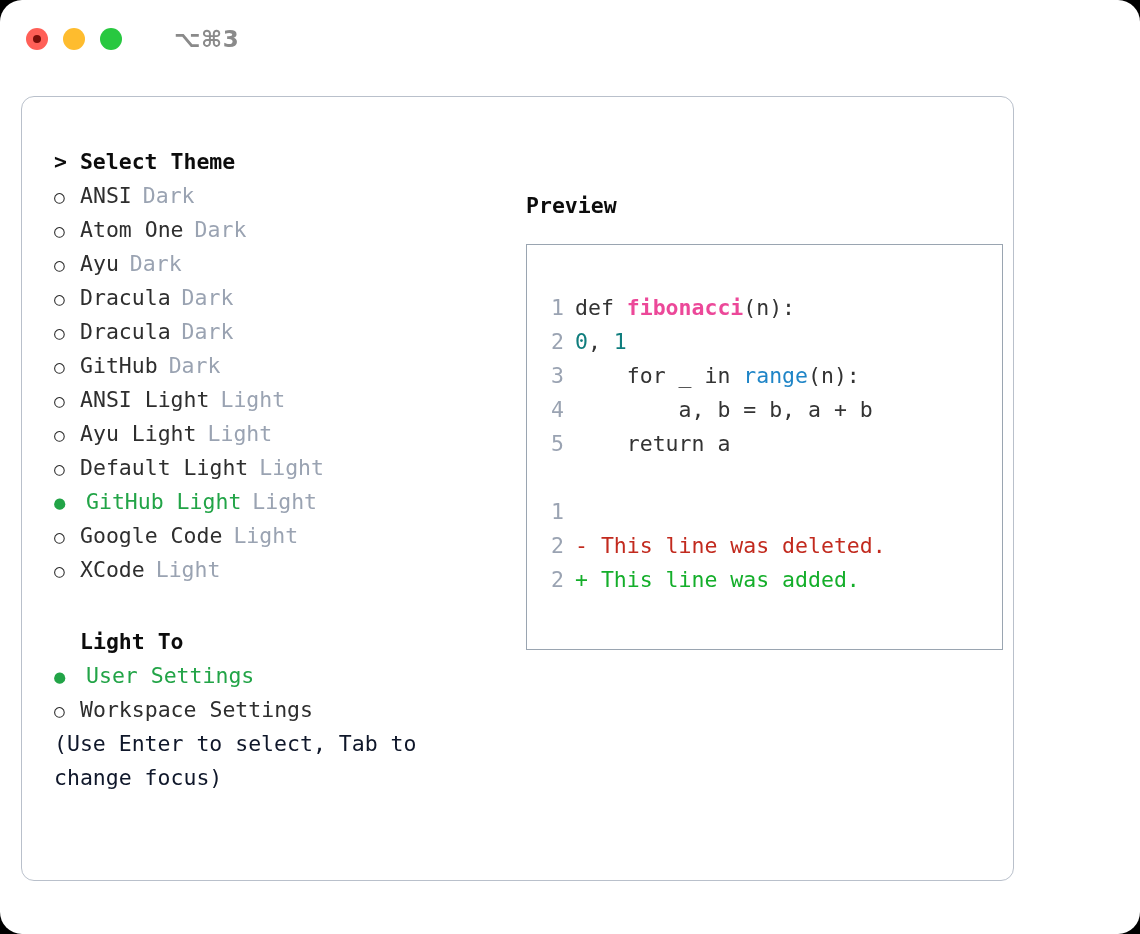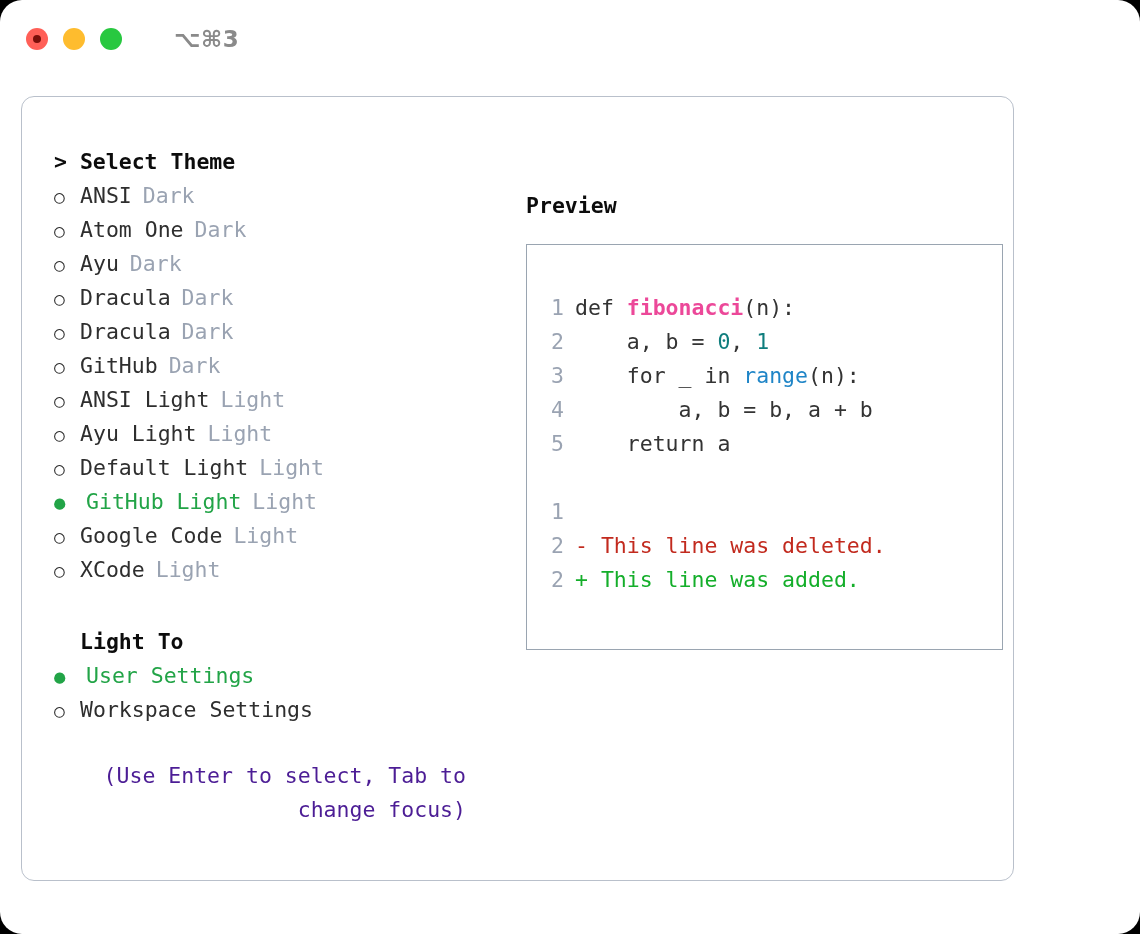--- a/index.html
+++ b/index.html
@@ -134,26 +134,24 @@
     font-size: 21.5px;
     font-weight: bold;
     color: #0c0c0c;
     line-height: 34px;
     height: 34px;
     padding-left: 26px;
     white-space: pre;
   }
 
   .hint {
-    margin-top: 32px;
-    font-size: 21.5px;
-    line-height: 34px;
-    color: #4c1d95;
+    font-size: 21.5px;
+    line-height: 34px;
+    color: #0f172a;
     width: 412px;
-    text-align: right;
   }
 
   
   .right-col {
     flex: 1;
     padding-left: 26px;
     margin-top: 44px;
   }
 
   .preview-head {
@@ -331,21 +329,20 @@
 
             <div class="code-line">
               <span class="lineno">1</span>
               <span class="code-text">def </span>
               <span class="t-fn">fibonacci</span>
               <span class="code-text">(n):</span>
             </div>
 
             <div class="code-line">
               <span class="lineno">2</span>
-              <span class="code-text">    a, b = </span>
               <span class="t-num">0</span>
               <span class="code-text">, </span>
               <span class="t-num">1</span>
             </div>
 
             <div class="code-line">
               <span class="lineno">3</span>
               <span class="code-text">    for _ in </span>
               <span class="t-call">range</span>
               <span class="code-text">(n):</span>

